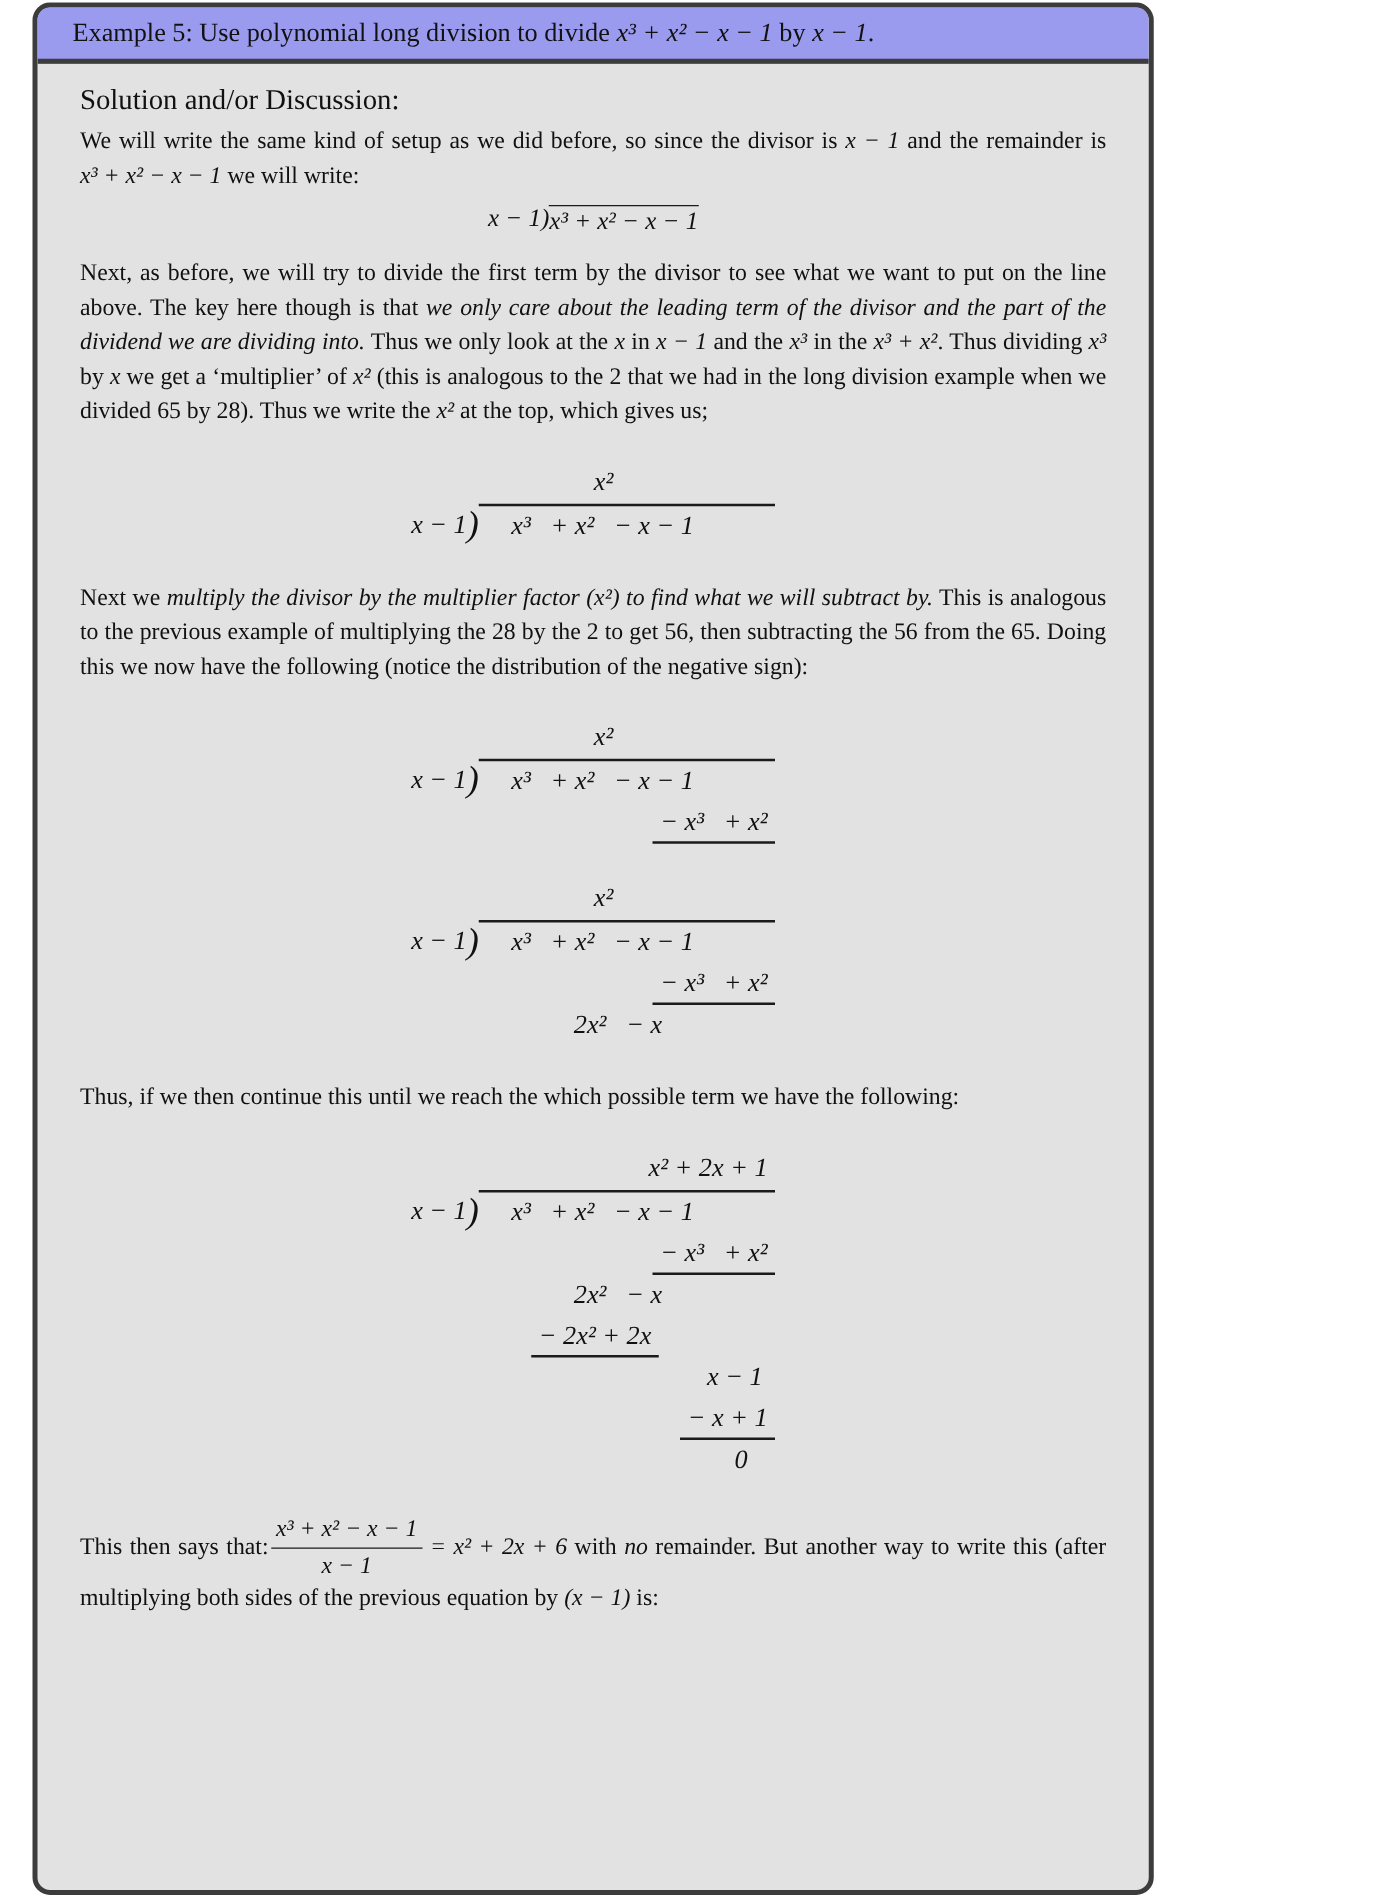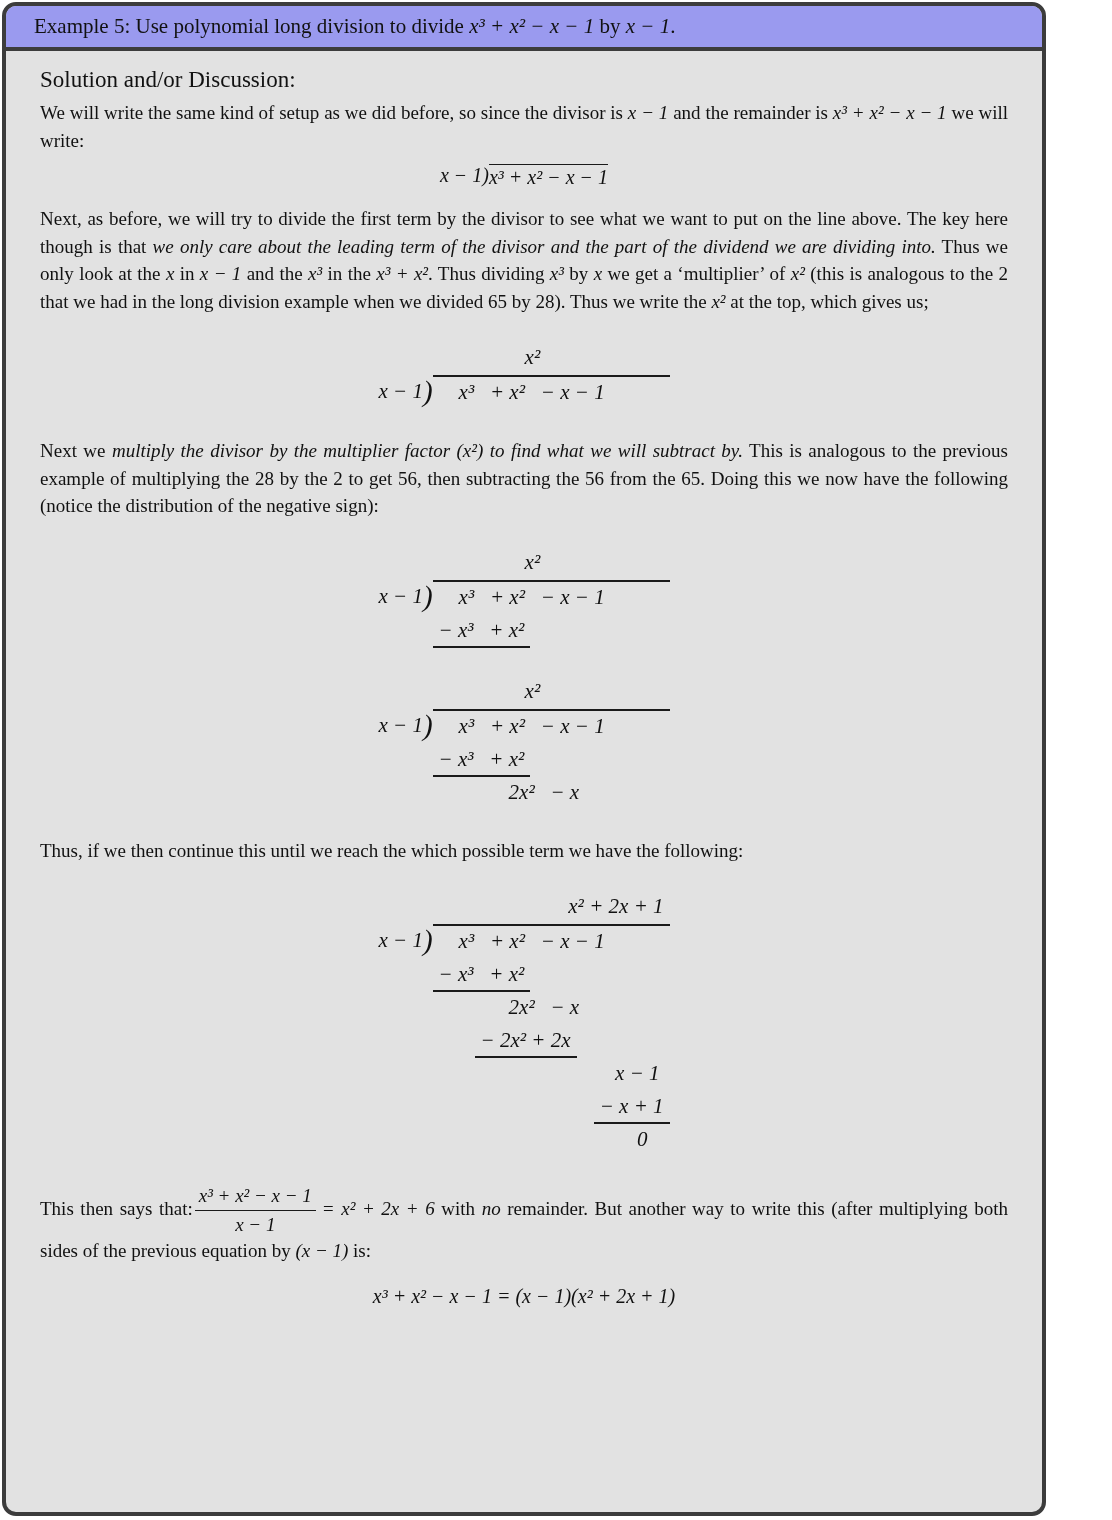--- a/index.html
+++ b/index.html
@@ -11,26 +11,27 @@
   }
   * { box-sizing: border-box; margin: 0; padding: 0; }
   html, body { background: #ffffff; }
   body {
     width: 1112px;
     font-family: "Liberation Serif", serif;
     color: var(--text_color);
   }
   .page { padding: 2px; width: 1112px; height: 1520px; }
   .box {
-    width: 1044px;
+    width: 897px;
     height: 1514px;
     border: 4px solid var(--border_color);
     border-radius: 14px;
     background: var(--body_bg);
     overflow: hidden;
+    margin-left: 24px;
   }
   .box-title {
     background: var(--title_bg);
     border-bottom: 4px solid var(--border_color);
     padding: 7px 14px 8px 28px;
     font-size: 21px;
     line-height: 26px;
     color: var(--text_color);
   }
   .box-body {
@@ -61,21 +62,21 @@
   .ld { display: inline-flex; align-items: flex-start; font-size: 21px; }
   .ld-left { margin-top: 34px; line-height: 33px; white-space: pre; }
   .paren { font-size: 29px; font-style: italic; vertical-align: -3px; letter-spacing: 0; }
   .ld-right { display: inline-block; }
   .ld-q { height: 34px; line-height: 32px; width: 237px; }
   .q-small { padding-left: 92px; }
   .q-full { text-align: right; padding-right: 6px; }
   .ld-rows { border-top: 2px solid var(--rule_color); width: 237px; padding-top: 1px; }
   .ld-row { height: 33px; line-height: 29px; }
   .row-dividend { padding-left: 26px; }
-  .row-sub1 { padding-left: 0px; }
+  .row-sub1 { padding-left: 0px; text-align: right; }
   .row-rem1 { padding-left: 76px; }
   .row-sub2 { padding-left: 42px; }
   .ta-r { text-align: right; }
   .row-rem2 { padding-right: 10px; }
   .row-sub3 { padding-right: 0px; }
   .row-rem3 { padding-right: 22px; }
   .ul {
     display: inline-block;
     line-height: 29px;
     border-bottom: 2px solid var(--rule_color);
@@ -175,20 +176,17 @@
             </div>
           </div>
         </div>
       </div>
 
       <p class="para"><span>This then says that:</span><span class="frac">
             <span class="frac-num math">x³ + x² − x − 1</span>
             <span class="frac-den math">x − 1</span>
           </span><span class="math">= x² + 2x + 6</span><span> with </span><span class="em">no</span><span> remainder. But another way to write this (after multiplying both sides of the previous equation by </span><span class="math">(x − 1)</span><span> is:</span></p>
 
-      <div class="display equation">
-        <span class="math">x³ + x² − x − 1 = (x − 1)(x² + 2x + 1)</span>
-      </div>
 
 
     </div>
   </div>
 </div>
 
 </body></html>

